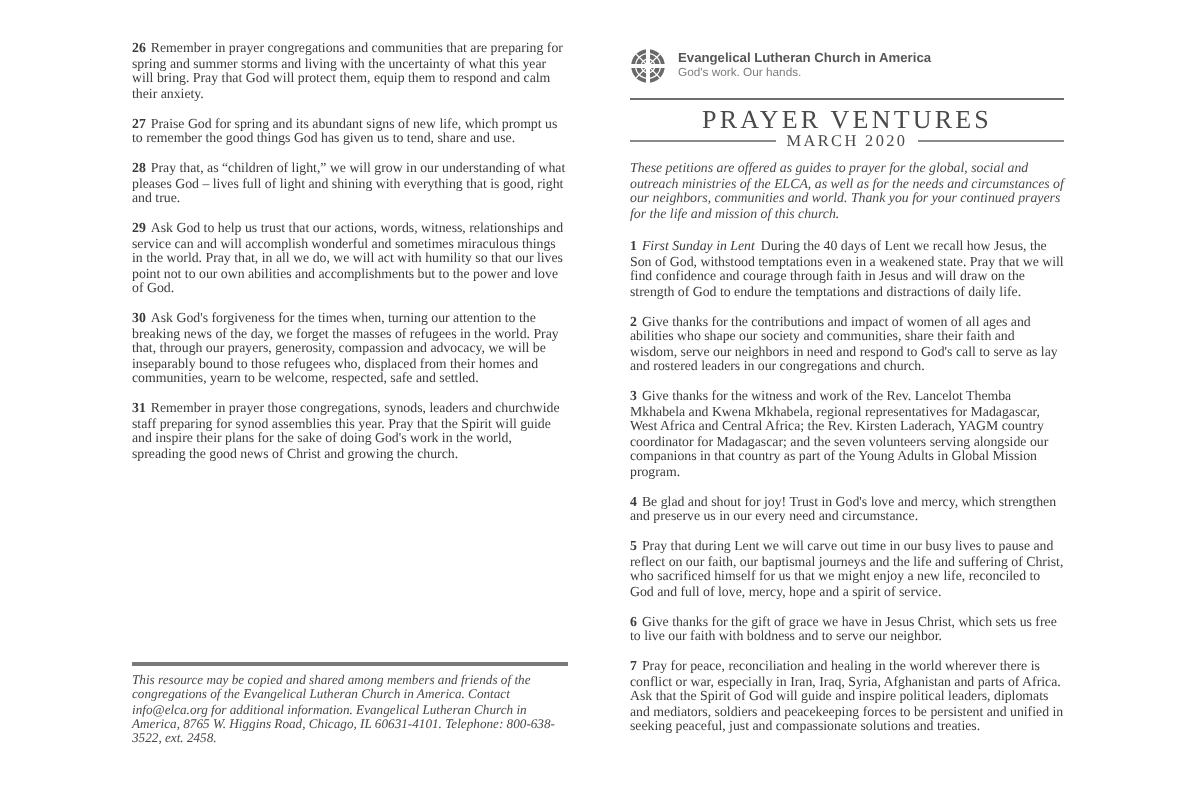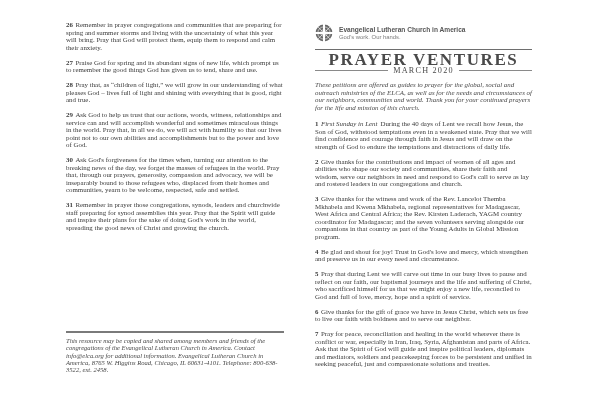--- a/index.html
+++ b/index.html
@@ -15,22 +15,22 @@
   .footer-text{font-size:6.6px;line-height:7.3px;font-style:italic;color:#474747;}
   
   .col-right{position:absolute;left:315px;top:24px;width:217px;}
   .logo-row{display:flex;align-items:center;margin-bottom:7px;}
   .logo-mark{width:18px;height:18px;flex:0 0 18px;margin-right:6px;}
   .logo-text .org{font-family:"Liberation Sans",sans-serif;font-weight:bold;
                   font-size:6.6px;line-height:8px;color:#565656;}
   .logo-text .tagline{font-family:"Liberation Sans",sans-serif;font-size:5.9px;
                   line-height:7px;color:#7d7d7d;}
   .head-rule{height:0;border-top:1.6px solid #6e6e6e;margin:2px 0 3px 0;}
-  .pv-title{text-align:center;font-size:17px;letter-spacing:1.6px;color:#4a4a4a;
-            line-height:13px;margin:1px 0 0 0;font-weight:bold;}
+  .pv-title{text-align:center;font-size:13px;letter-spacing:1.6px;color:#4a4a4a;
+            line-height:13px;margin:1px 0 0 0;font-weight:normal;}
   .subtitle-row{display:flex;align-items:center;margin:0 0 6px 0;}
   .subtitle-row .dash{flex:1;height:1.4px;background:#8a8a8a;}
   .subtitle-row .sub{font-size:8.2px;letter-spacing:1.2px;color:#4a4a4a;padding:0 5px;}
   .intro{font-size:6.9px;line-height:7.5px;font-style:italic;color:#474747;
          margin:0 0 9px 0;}
 </style>
 </head>
 <body>
 
 <div id="page">

